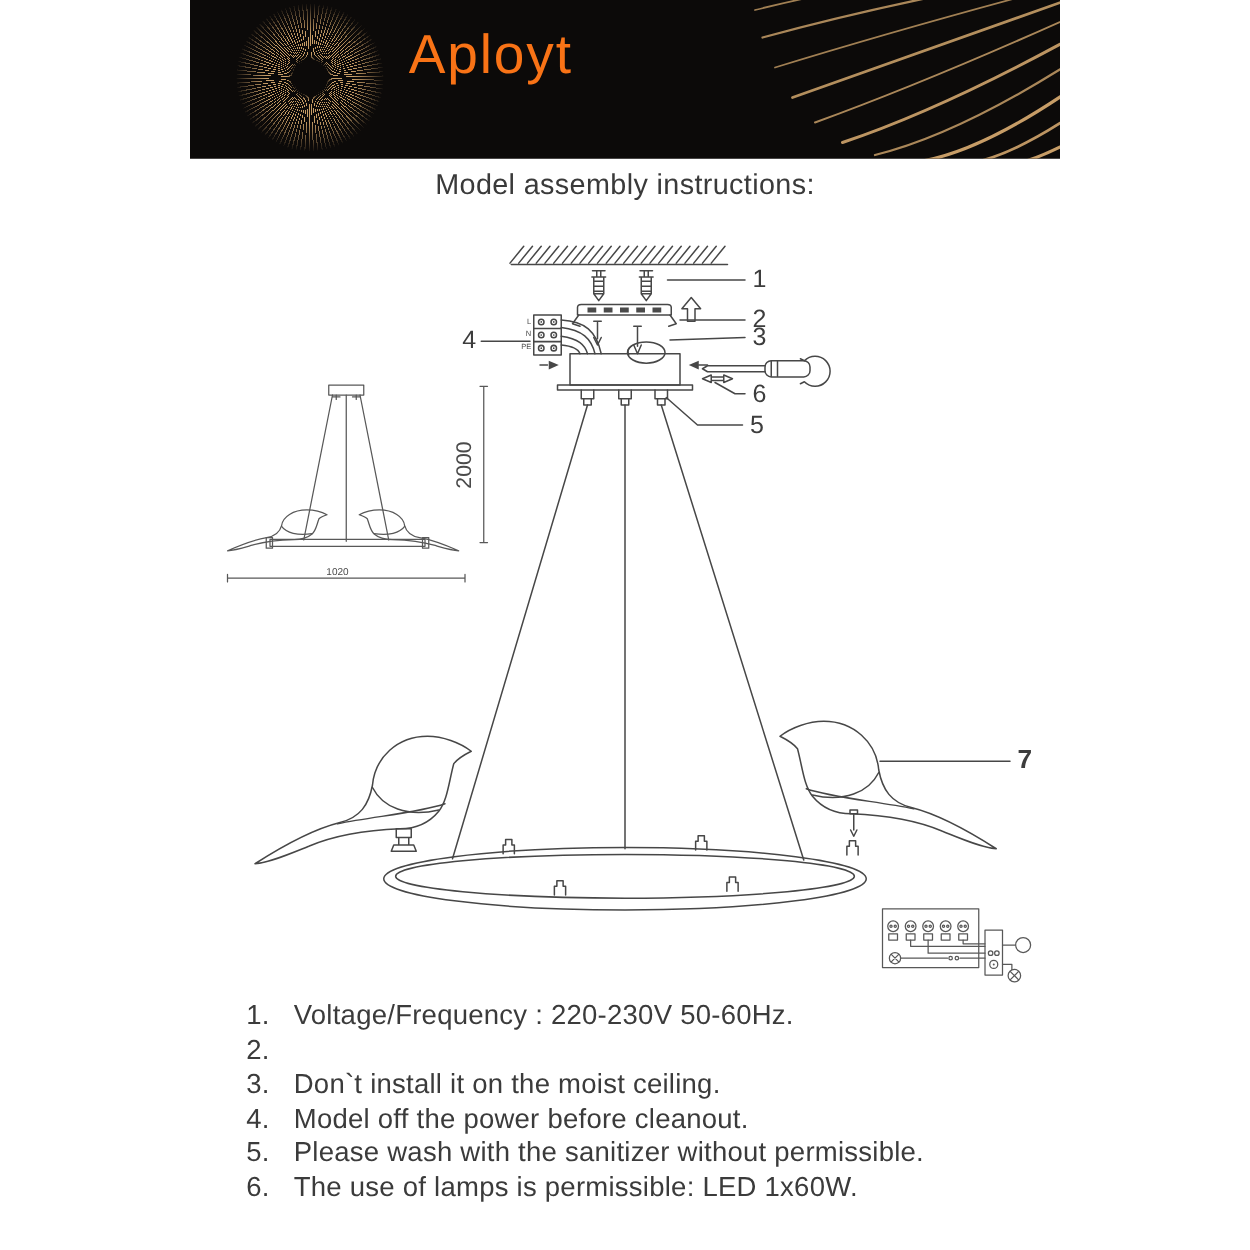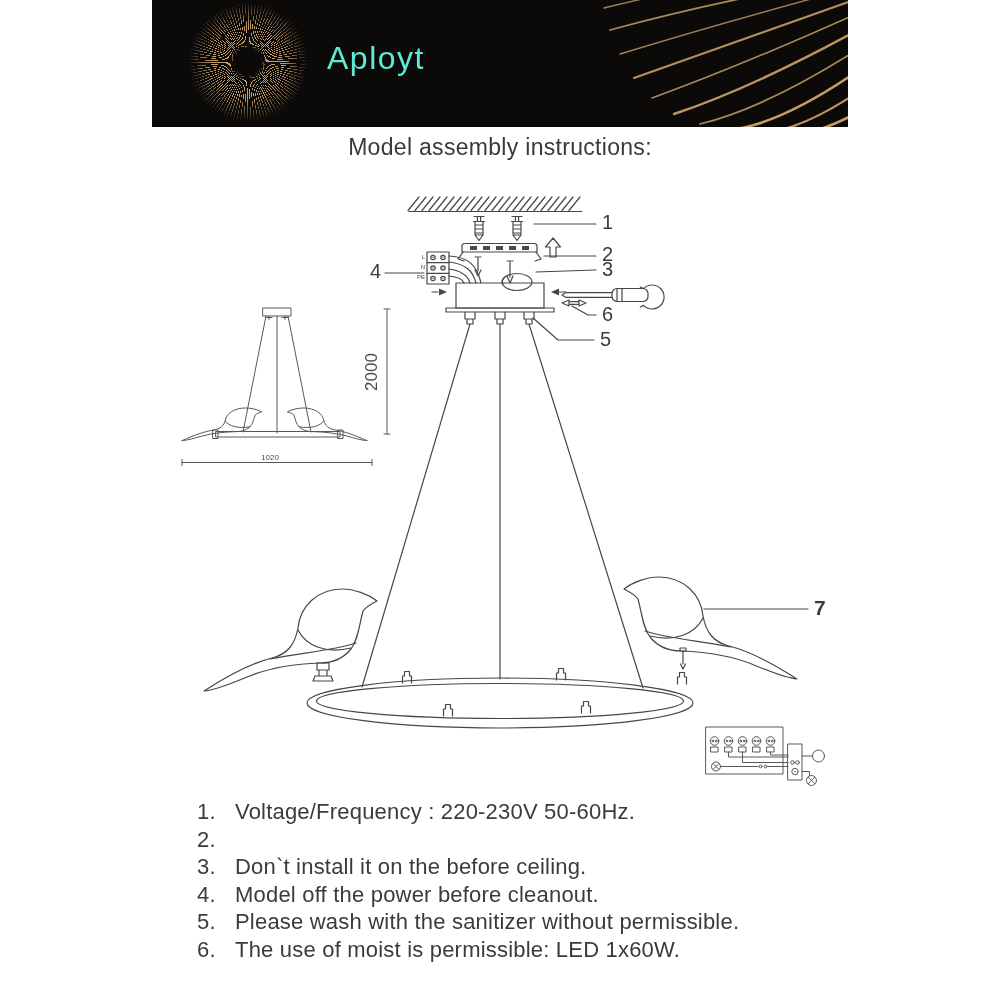--- a/index.html
+++ b/index.html
@@ -6,22 +6,22 @@
   #page{position:relative;width:1000px;height:1000px;background:#ffffff;overflow:hidden;
         font-family:"Liberation Sans",sans-serif;color:#3b3b3b;}
 
   
   .banner{position:absolute;left:152px;top:0;width:696px;height:127px;background:#0c0a09;overflow:hidden;}
   .banner svg{position:absolute;inset:0;}
   .sunburst{position:absolute;left:37px;top:3px;width:118px;height:118px;border-radius:50%;
     background:repeating-conic-gradient(from 0deg,#c79d67 0deg .9deg,rgba(0,0,0,0) .9deg 3.4deg);
     -webkit-mask-image:radial-gradient(circle,rgba(0,0,0,0) 0 16%,#000 22% 42%,rgba(0,0,0,.45) 60%,rgba(0,0,0,0) 72%);
     mask-image:radial-gradient(circle,rgba(0,0,0,0) 0 16%,#000 22% 42%,rgba(0,0,0,.45) 60%,rgba(0,0,0,0) 72%);}
-  .brand{position:absolute;left:175px;top:42px;font-size:32px;font-weight:400;letter-spacing:1.5px;
-         color:#5eead4;line-height:1;}
+  .brand{position:absolute;left:175px;top:22px;font-size:44px;font-weight:400;letter-spacing:1.5px;
+         color:#f97316;line-height:1;}
 
   
   .title-line{position:absolute;left:0;width:100%;text-align:center;color:#3a3a3a;
               font-size:23px;letter-spacing:.3px;}
   .t1{top:134px;} .t2{top:161px;}
 
   
   .diagram{position:absolute;left:0;top:0;width:1000px;height:1000px;}
   .diagram svg{position:absolute;inset:0;}
   .ln{fill:none;stroke:#474747;stroke-width:1.2;stroke-linecap:round;stroke-linejoin:round;}
@@ -274,29 +274,29 @@
   <div class="instructions">
     <div class="instr-row">
       <span class="instr-num">1.</span>
       <span>Voltage/Frequency : 220-230V 50-60Hz.</span>
     </div>
     <div class="instr-row">
       <span class="instr-num">2.</span>
     </div>
     <div class="instr-row">
       <span class="instr-num">3.</span>
-      <span>Don`t install it on the before ceiling.</span>
+      <span>Don`t install it on the moist ceiling.</span>
     </div>
     <div class="instr-row">
       <span class="instr-num">4.</span>
       <span>Model off the power before cleanout.</span>
     </div>
     <div class="instr-row">
       <span class="instr-num">5.</span>
       <span>Please wash with the sanitizer without permissible.</span>
     </div>
     <div class="instr-row">
       <span class="instr-num">6.</span>
-      <span>The use of moist is permissible: LED 1x60W.</span>
+      <span>The use of lamps is permissible: LED 1x60W.</span>
     </div>
   </div>
 
 </div>
 
 </body></html>

